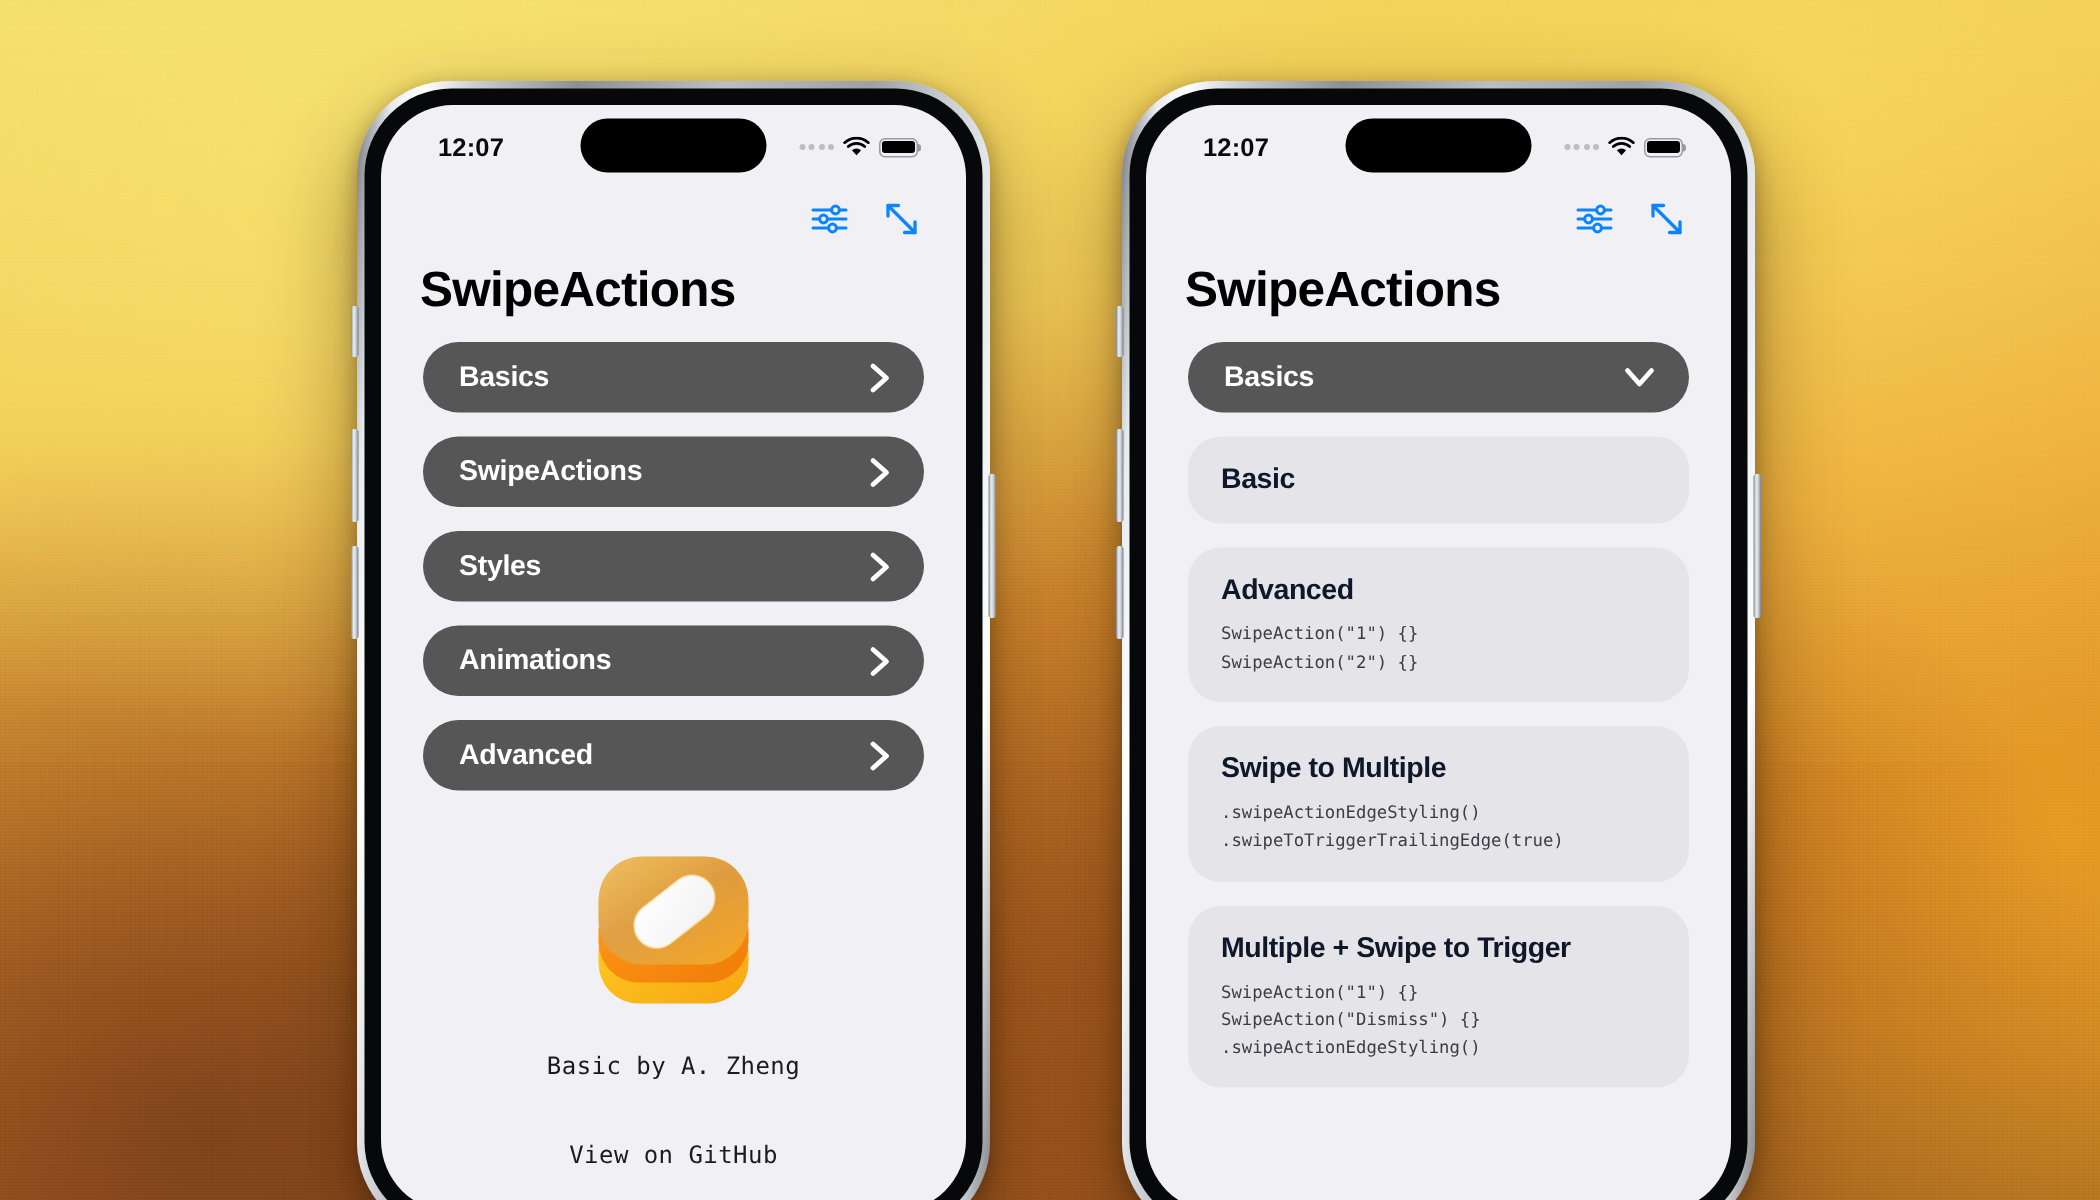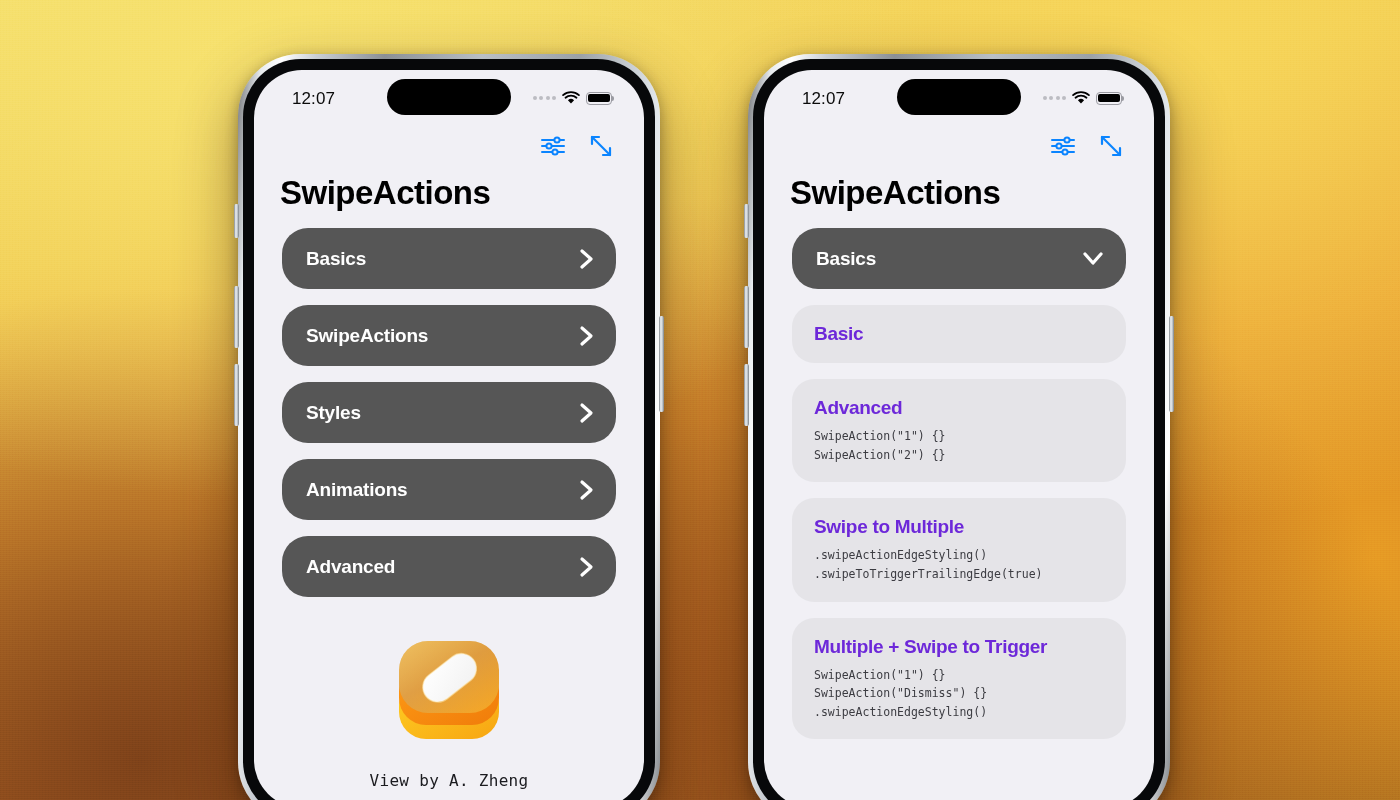--- a/index.html
+++ b/index.html
@@ -70,21 +70,21 @@
   
   .statusbar {
     position: relative;
     height: 54px;
     display: flex;
     align-items: center;
     padding: 0 32px 0 38px;
   }
   .sb-time {
     font-size: 17px;
-    font-weight: 400;
+    font-weight: 700;
     color: #0a0a0a;
     letter-spacing: .1px;
     line-height: 1;
     margin-top: 2px;
   }
   .island {
     position: absolute;
     left: 50%; transform: translateX(-50%);
     top: 9px;
     width: 124px; height: 36px;
@@ -130,21 +130,21 @@
     color: #000;
     letter-spacing: -0.5px;
     padding: 10px 0 0 26px;
   }
 
   
   .content { padding: 16px 28px 0 28px; }
 
   .pill {
     display: flex; align-items: center;
-    height: 61px;
+    height: 47px;
     background: #565656;
     border-radius: 26px;
     padding: 0 22px 0 24px;
     margin-bottom: 16px;
     cursor: pointer;
   }
   .pill-label {
     color: #fff;
     font-size: 19px;
     font-weight: 700;
@@ -155,21 +155,21 @@
   
   .card {
     background: #e5e4e8;
     border-radius: 22px;
     padding: 18px 22px;
     margin-bottom: 16px;
   }
   .card-title {
     font-size: 19px;
     font-weight: 700;
-    color: #6d28d9;
+    color: #0f172a;
     letter-spacing: -0.3px;
   }
   .card-code {
     margin-top: 8px;
     font-family: "DejaVu Sans Mono", "Liberation Mono", monospace;
     font-size: 11.5px;
     line-height: 1.62;
     color: #3c3c42;
     white-space: pre;
   }
@@ -309,21 +309,21 @@
               <rect x="8" y="30" width="100" height="62" rx="27" fill="url(#lay2)"></rect>
 
               <rect x="8" y="8" width="100" height="72" rx="29" fill="url(#lay1)"></rect>
               <rect x="8" y="8" width="100" height="72" rx="29" fill="url(#topsheen)"></rect>
 
               <g transform="rotate(-38 58 44)">
                 <rect x="28" y="30" width="60" height="30" rx="15" fill="url(#pillg)"></rect>
                 <rect x="28" y="30" width="60" height="30" rx="15" fill="none" stroke="#ffe9b0" stroke-opacity=".55" stroke-width="1.4"></rect>
               </g>
             </svg>
-            <div class="footer-line first">View by A. Zheng</div>
+            <div class="footer-line first">Basic by A. Zheng</div>
             <div class="footer-line link">View on GitHub</div>
           </div>
         </div>
 
       </div>
     </div>
   </div>
 
   <div class="phone" id="phone2">
     <div class="btn-side btn-left" style="top:150px; height:34px;"></div>

